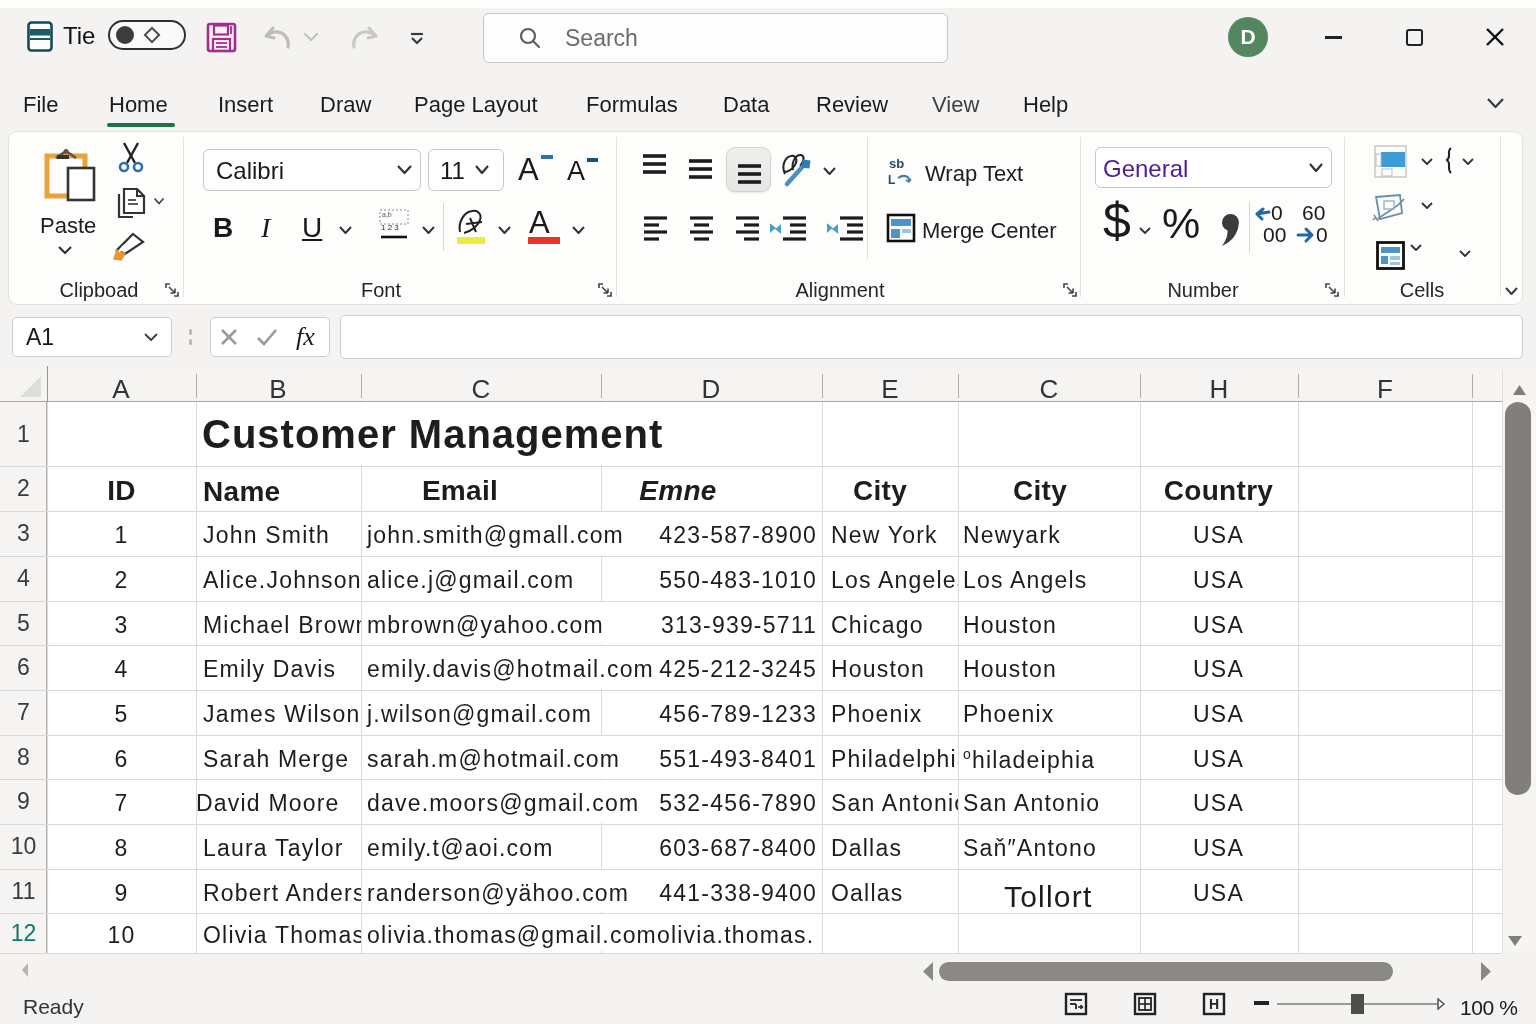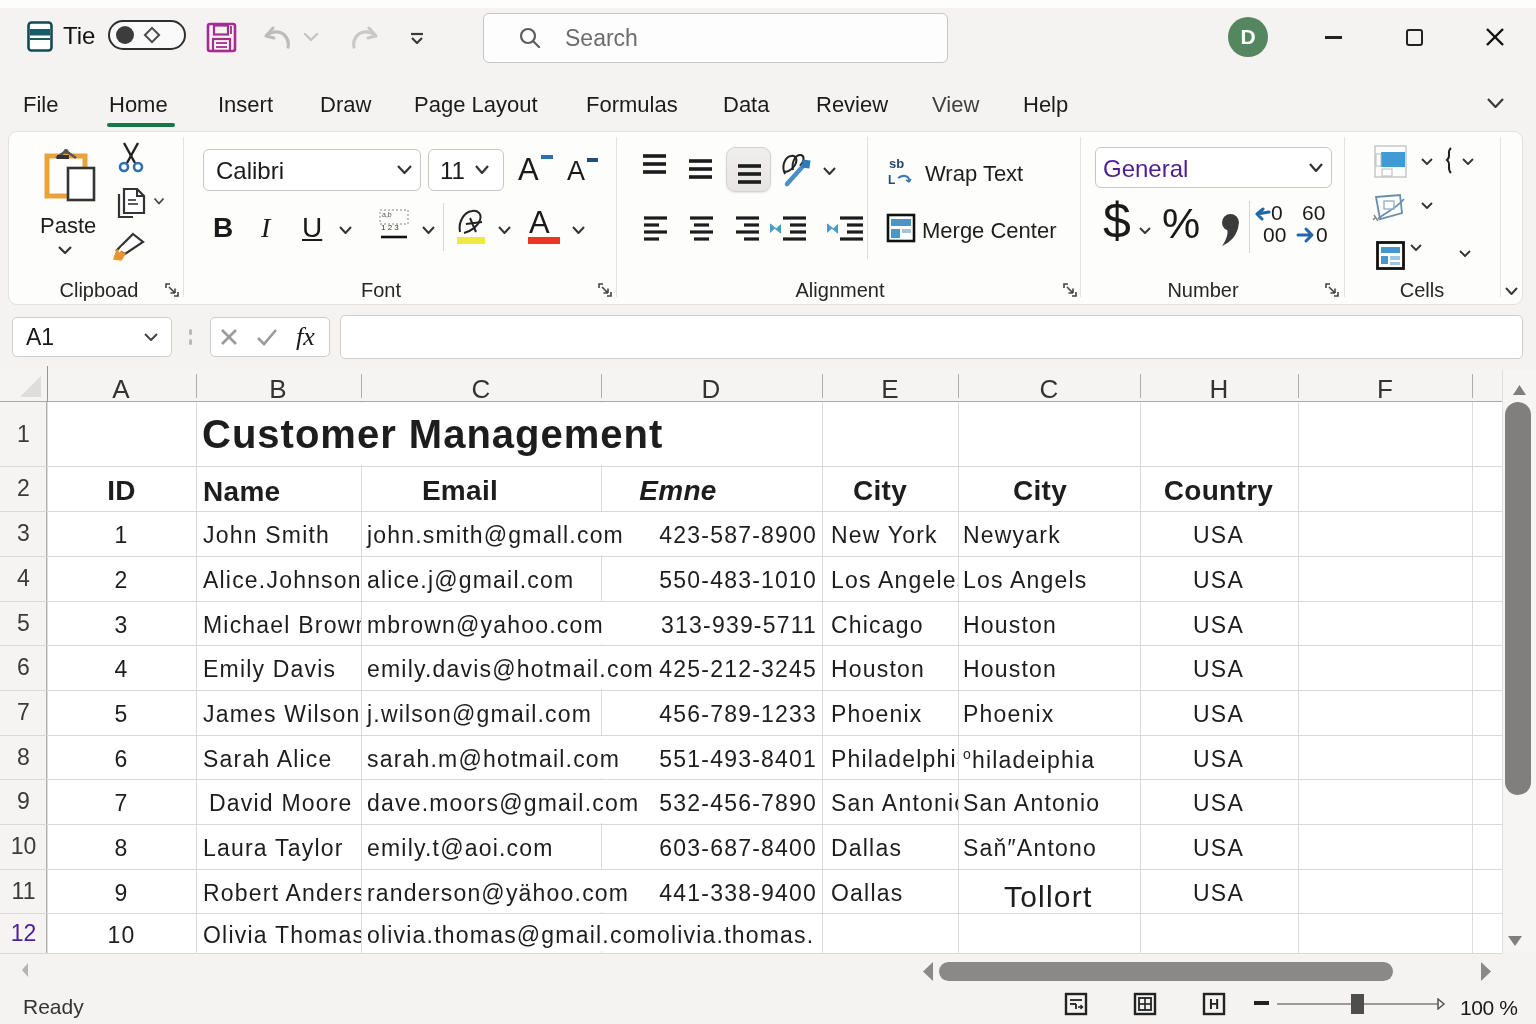--- a/index.html
+++ b/index.html
@@ -402,21 +402,21 @@
 <div class="abs" style="left:0;top:475px;width:47px;text-align:center;font-size:23px;color:#3a3a3a;">2</div>
 <div class="abs" style="left:0;top:520px;width:47px;text-align:center;font-size:23px;color:#3a3a3a;">3</div>
 <div class="abs" style="left:0;top:565px;width:47px;text-align:center;font-size:23px;color:#3a3a3a;">4</div>
 <div class="abs" style="left:0;top:610px;width:47px;text-align:center;font-size:23px;color:#3a3a3a;">5</div>
 <div class="abs" style="left:0;top:654px;width:47px;text-align:center;font-size:23px;color:#3a3a3a;">6</div>
 <div class="abs" style="left:0;top:699px;width:47px;text-align:center;font-size:23px;color:#3a3a3a;">7</div>
 <div class="abs" style="left:0;top:744px;width:47px;text-align:center;font-size:23px;color:#3a3a3a;">8</div>
 <div class="abs" style="left:0;top:788px;width:47px;text-align:center;font-size:23px;color:#3a3a3a;">9</div>
 <div class="abs" style="left:0;top:833px;width:47px;text-align:center;font-size:23px;color:#3a3a3a;">10</div>
 <div class="abs" style="left:0;top:878px;width:47px;text-align:center;font-size:23px;color:#3a3a3a;">11</div>
-<div class="abs" style="left:0;top:920px;width:47px;text-align:center;font-size:23px;color:#4c1d95;">12</div>
+<div class="abs" style="left:0;top:920px;width:47px;text-align:center;font-size:23px;color:#0f766e;">12</div>
 <div class="abs" style="left:361px;top:403px;width:1px;height:62px;background:#fff;"></div>
 <div class="abs" style="left:601px;top:403px;width:1px;height:62px;background:#fff;"></div>
 <div class="abs" style="left:601px;top:512px;width:1px;height:43px;background:#fff;"></div>
 <div class="abs" style="left:601px;top:602px;width:1px;height:42px;background:#fff;"></div>
 <div class="abs" style="left:601px;top:646px;width:1px;height:43px;background:#fff;"></div>
 <div class="abs" style="left:601px;top:736px;width:1px;height:42px;background:#fff;"></div>
 <div class="abs" style="left:601px;top:780px;width:1px;height:43px;background:#fff;"></div>
 <div class="abs" style="left:601px;top:870px;width:1px;height:42px;background:#fff;"></div>
 <div class="abs" style="left:601px;top:914px;width:1px;height:37px;background:#fff;"></div>
 <div class="cell" style="left:202px;top:412px;font-size:40px;font-weight:700;letter-spacing:1px;">Customer Management</div>
@@ -456,28 +456,28 @@
 <div class="cell" style="left:958px;top:656px;width:182px;padding-left:5px;overflow:hidden;font-size:23px;">Houston</div>
 <div class="cell" style="left:1140px;top:656px;width:157px;text-align:center;font-size:23px;">USA</div>
 <div class="cell" style="left:47px;top:701px;width:149px;text-align:center;font-size:23px;">5</div>
 <div class="cell" style="left:196px;top:701px;width:165px;padding-left:7px;overflow:hidden;font-size:23px;">James Wilson</div>
 <div class="cell" style="left:367px;top:701px;font-size:23px;">j.wilson@gmail.com</div>
 <div class="cell" style="left:601px;top:701px;width:216px;text-align:right;font-size:23px;">456-789-1233</div>
 <div class="cell" style="left:822px;top:701px;width:136px;padding-left:9px;overflow:hidden;font-size:23px;">Phoenix</div>
 <div class="cell" style="left:958px;top:701px;width:182px;padding-left:5px;overflow:hidden;font-size:23px;">Phoenix</div>
 <div class="cell" style="left:1140px;top:701px;width:157px;text-align:center;font-size:23px;">USA</div>
 <div class="cell" style="left:47px;top:746px;width:149px;text-align:center;font-size:23px;">6</div>
-<div class="cell" style="left:196px;top:746px;width:165px;padding-left:7px;overflow:hidden;font-size:23px;">Sarah Alice</div>
+<div class="cell" style="left:196px;top:746px;width:165px;padding-left:7px;overflow:hidden;font-size:23px;">Sarah Merge</div>
 <div class="cell" style="left:367px;top:746px;font-size:23px;">sarah.m@hotmail.com</div>
 <div class="cell" style="left:601px;top:746px;width:216px;text-align:right;font-size:23px;">551-493-8401</div>
 <div class="cell" style="left:822px;top:746px;width:136px;padding-left:9px;overflow:hidden;font-size:23px;">Philadelphia</div>
 <div class="cell" style="left:958px;top:746px;width:182px;padding-left:5px;overflow:hidden;font-size:23px;"><sup style="font-size:14px">o</sup>hiladeiphia</div>
 <div class="cell" style="left:1140px;top:746px;width:157px;text-align:center;font-size:23px;">USA</div>
 <div class="cell" style="left:47px;top:790px;width:149px;text-align:center;font-size:23px;">7</div>
-<div class="cell" style="left:196px;top:790px;width:165px;padding-left:13px;overflow:hidden;font-size:23px;">David Moore</div>
+<div class="cell" style="left:196px;top:790px;width:165px;padding-left:0;overflow:hidden;font-size:23px;">David Moore</div>
 <div class="cell" style="left:367px;top:790px;font-size:23px;">dave.moors@gmail.com</div>
 <div class="cell" style="left:601px;top:790px;width:216px;text-align:right;font-size:23px;">532-456-7890</div>
 <div class="cell" style="left:822px;top:790px;width:136px;padding-left:9px;overflow:hidden;font-size:23px;">San Antonio</div>
 <div class="cell" style="left:958px;top:790px;width:182px;padding-left:5px;overflow:hidden;font-size:23px;">San Antonio</div>
 <div class="cell" style="left:1140px;top:790px;width:157px;text-align:center;font-size:23px;">USA</div>
 <div class="cell" style="left:47px;top:835px;width:149px;text-align:center;font-size:23px;">8</div>
 <div class="cell" style="left:196px;top:835px;width:165px;padding-left:7px;overflow:hidden;font-size:23px;">Laura Taylor</div>
 <div class="cell" style="left:367px;top:835px;font-size:23px;">emily.t@aoi.com</div>
 <div class="cell" style="left:601px;top:835px;width:216px;text-align:right;font-size:23px;">603-687-8400</div>
 <div class="cell" style="left:822px;top:835px;width:136px;padding-left:9px;overflow:hidden;font-size:23px;">Dallas</div>

